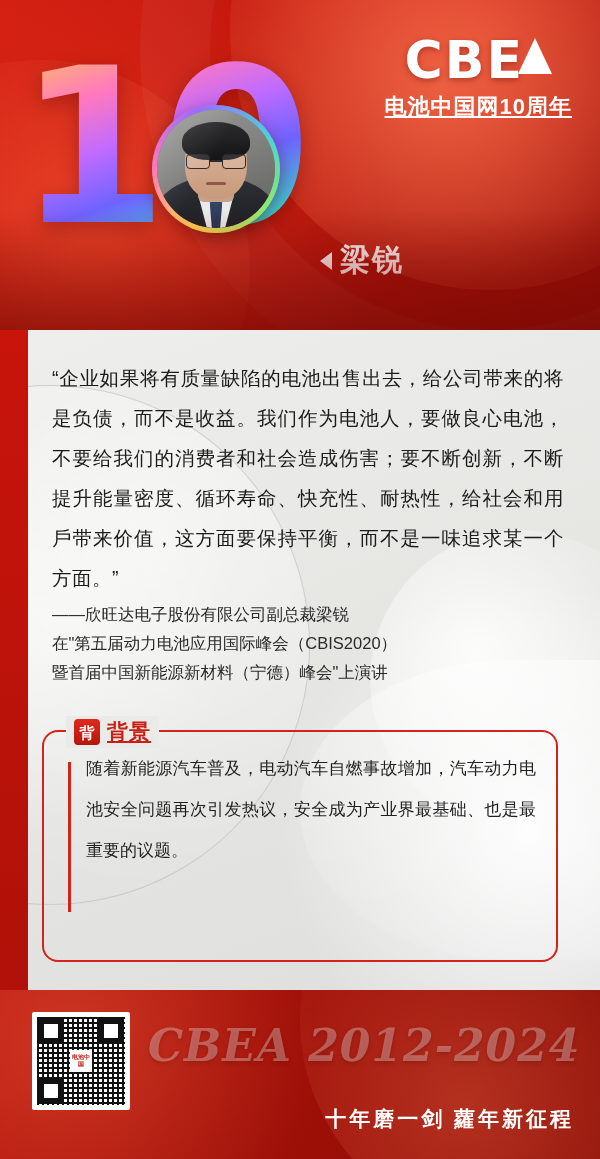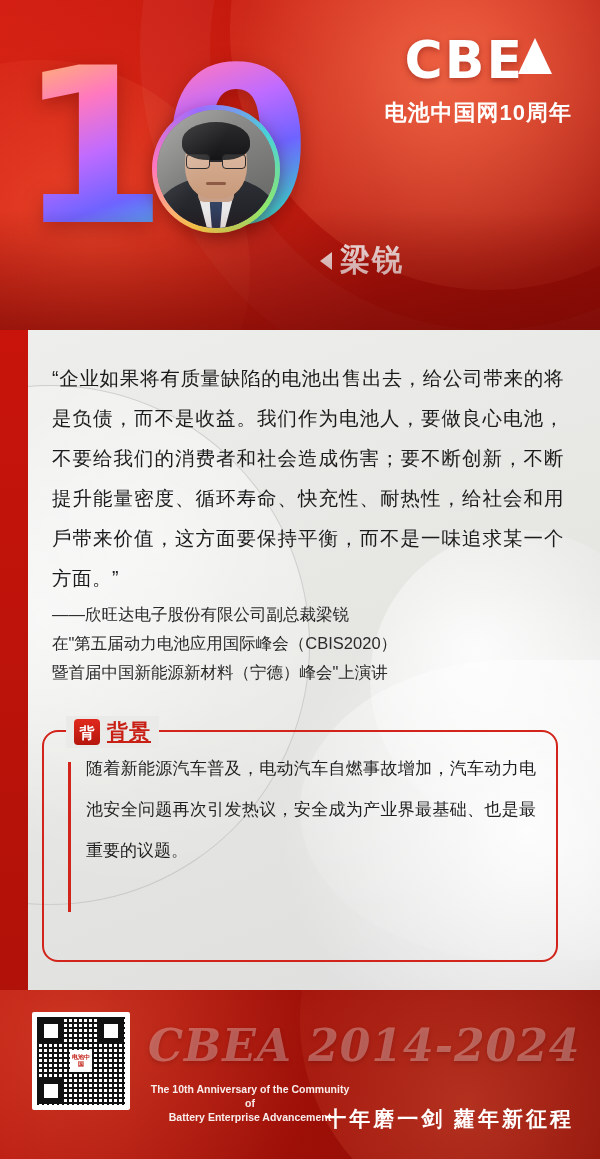--- a/index.html
+++ b/index.html
@@ -133,22 +133,22 @@
     line-height: 52px;
     text-shadow: 0 2px 6px rgba(90,0,0,0.4);
   }
   .cbea-logo .tri {
     display:inline-block; width:0; height:0; position: relative; top: -4px;
     border-left: 17px solid transparent; border-right: 17px solid transparent;
     border-bottom: 36px solid #ffffff;
     margin-left: -6px;
   }
   .logo-sub {
-    margin-top: 12px;
-    font-size: 22px; font-weight: 700; color: #fff; letter-spacing: 1px;
+    margin-top: 6px;
+    font-size: 22px; font-weight: 700; color: #fff; letter-spacing: 1px; text-decoration: underline;
   }
   .voice {
     position: absolute; right: 30px; top: 128px;
     font-size: 74px; font-weight: 700; letter-spacing: 6px;
     color: #9e1108;
     text-shadow: 1px 1px 0 rgba(255,255,255,0.10), 0 4px 14px rgba(60,0,0,0.35);
     font-family: "DejaVu Sans", sans-serif;
   }
   .speaker {
     position: absolute; left: 320px; top: 240px;
@@ -364,21 +364,17 @@
 
     <div class="qr-wrap">
       <div class="qr">
         <div class="finder tl"></div>
         <div class="finder tr"></div>
         <div class="finder bl"></div>
         <div class="center-dot">电池中国</div>
       </div>
     </div>
 
-    <div class="footer-big">CBEA 2014-2024</div>
-    <div class="footer-en">
-      <div>The 10th Anniversary of the Community of</div>
-      <div>Battery Enterprise Advancement</div>
-    </div>
+    <div class="footer-big">CBEA 2012-2024</div>
     <div class="footer-slogan">十年磨一剑 蘿年新征程</div>
   </div>
 
 </div>
 
 </body></html>

